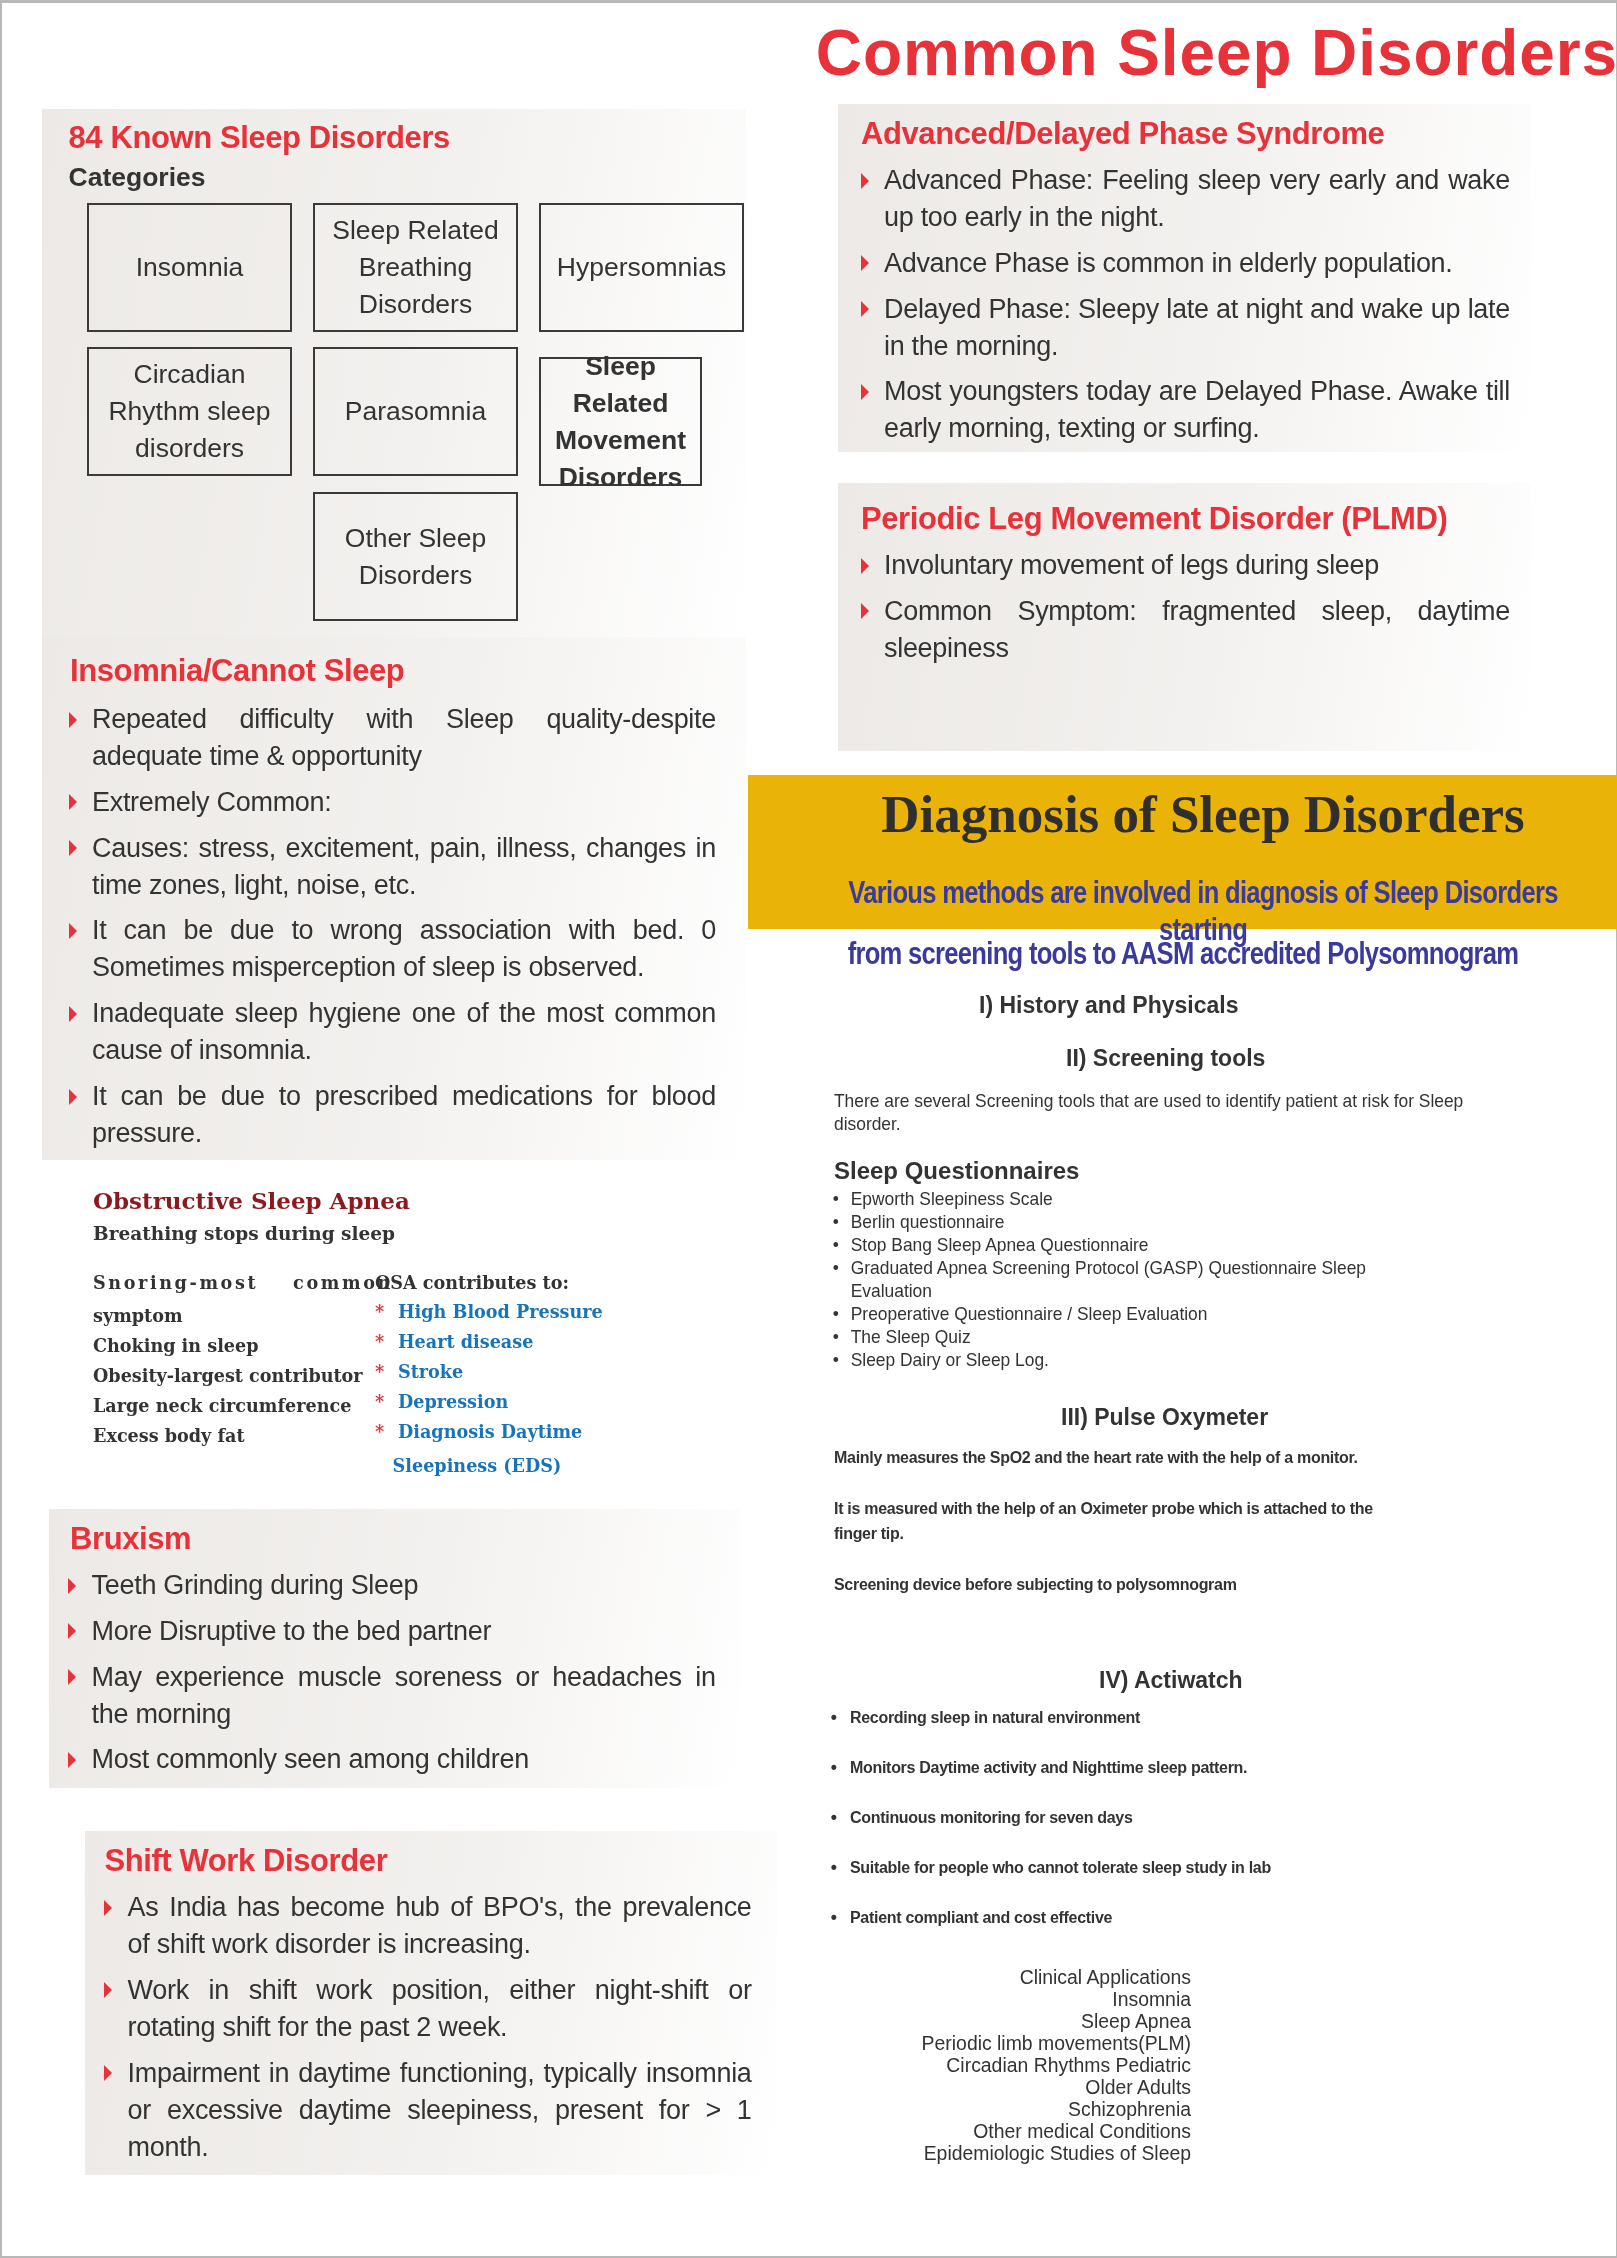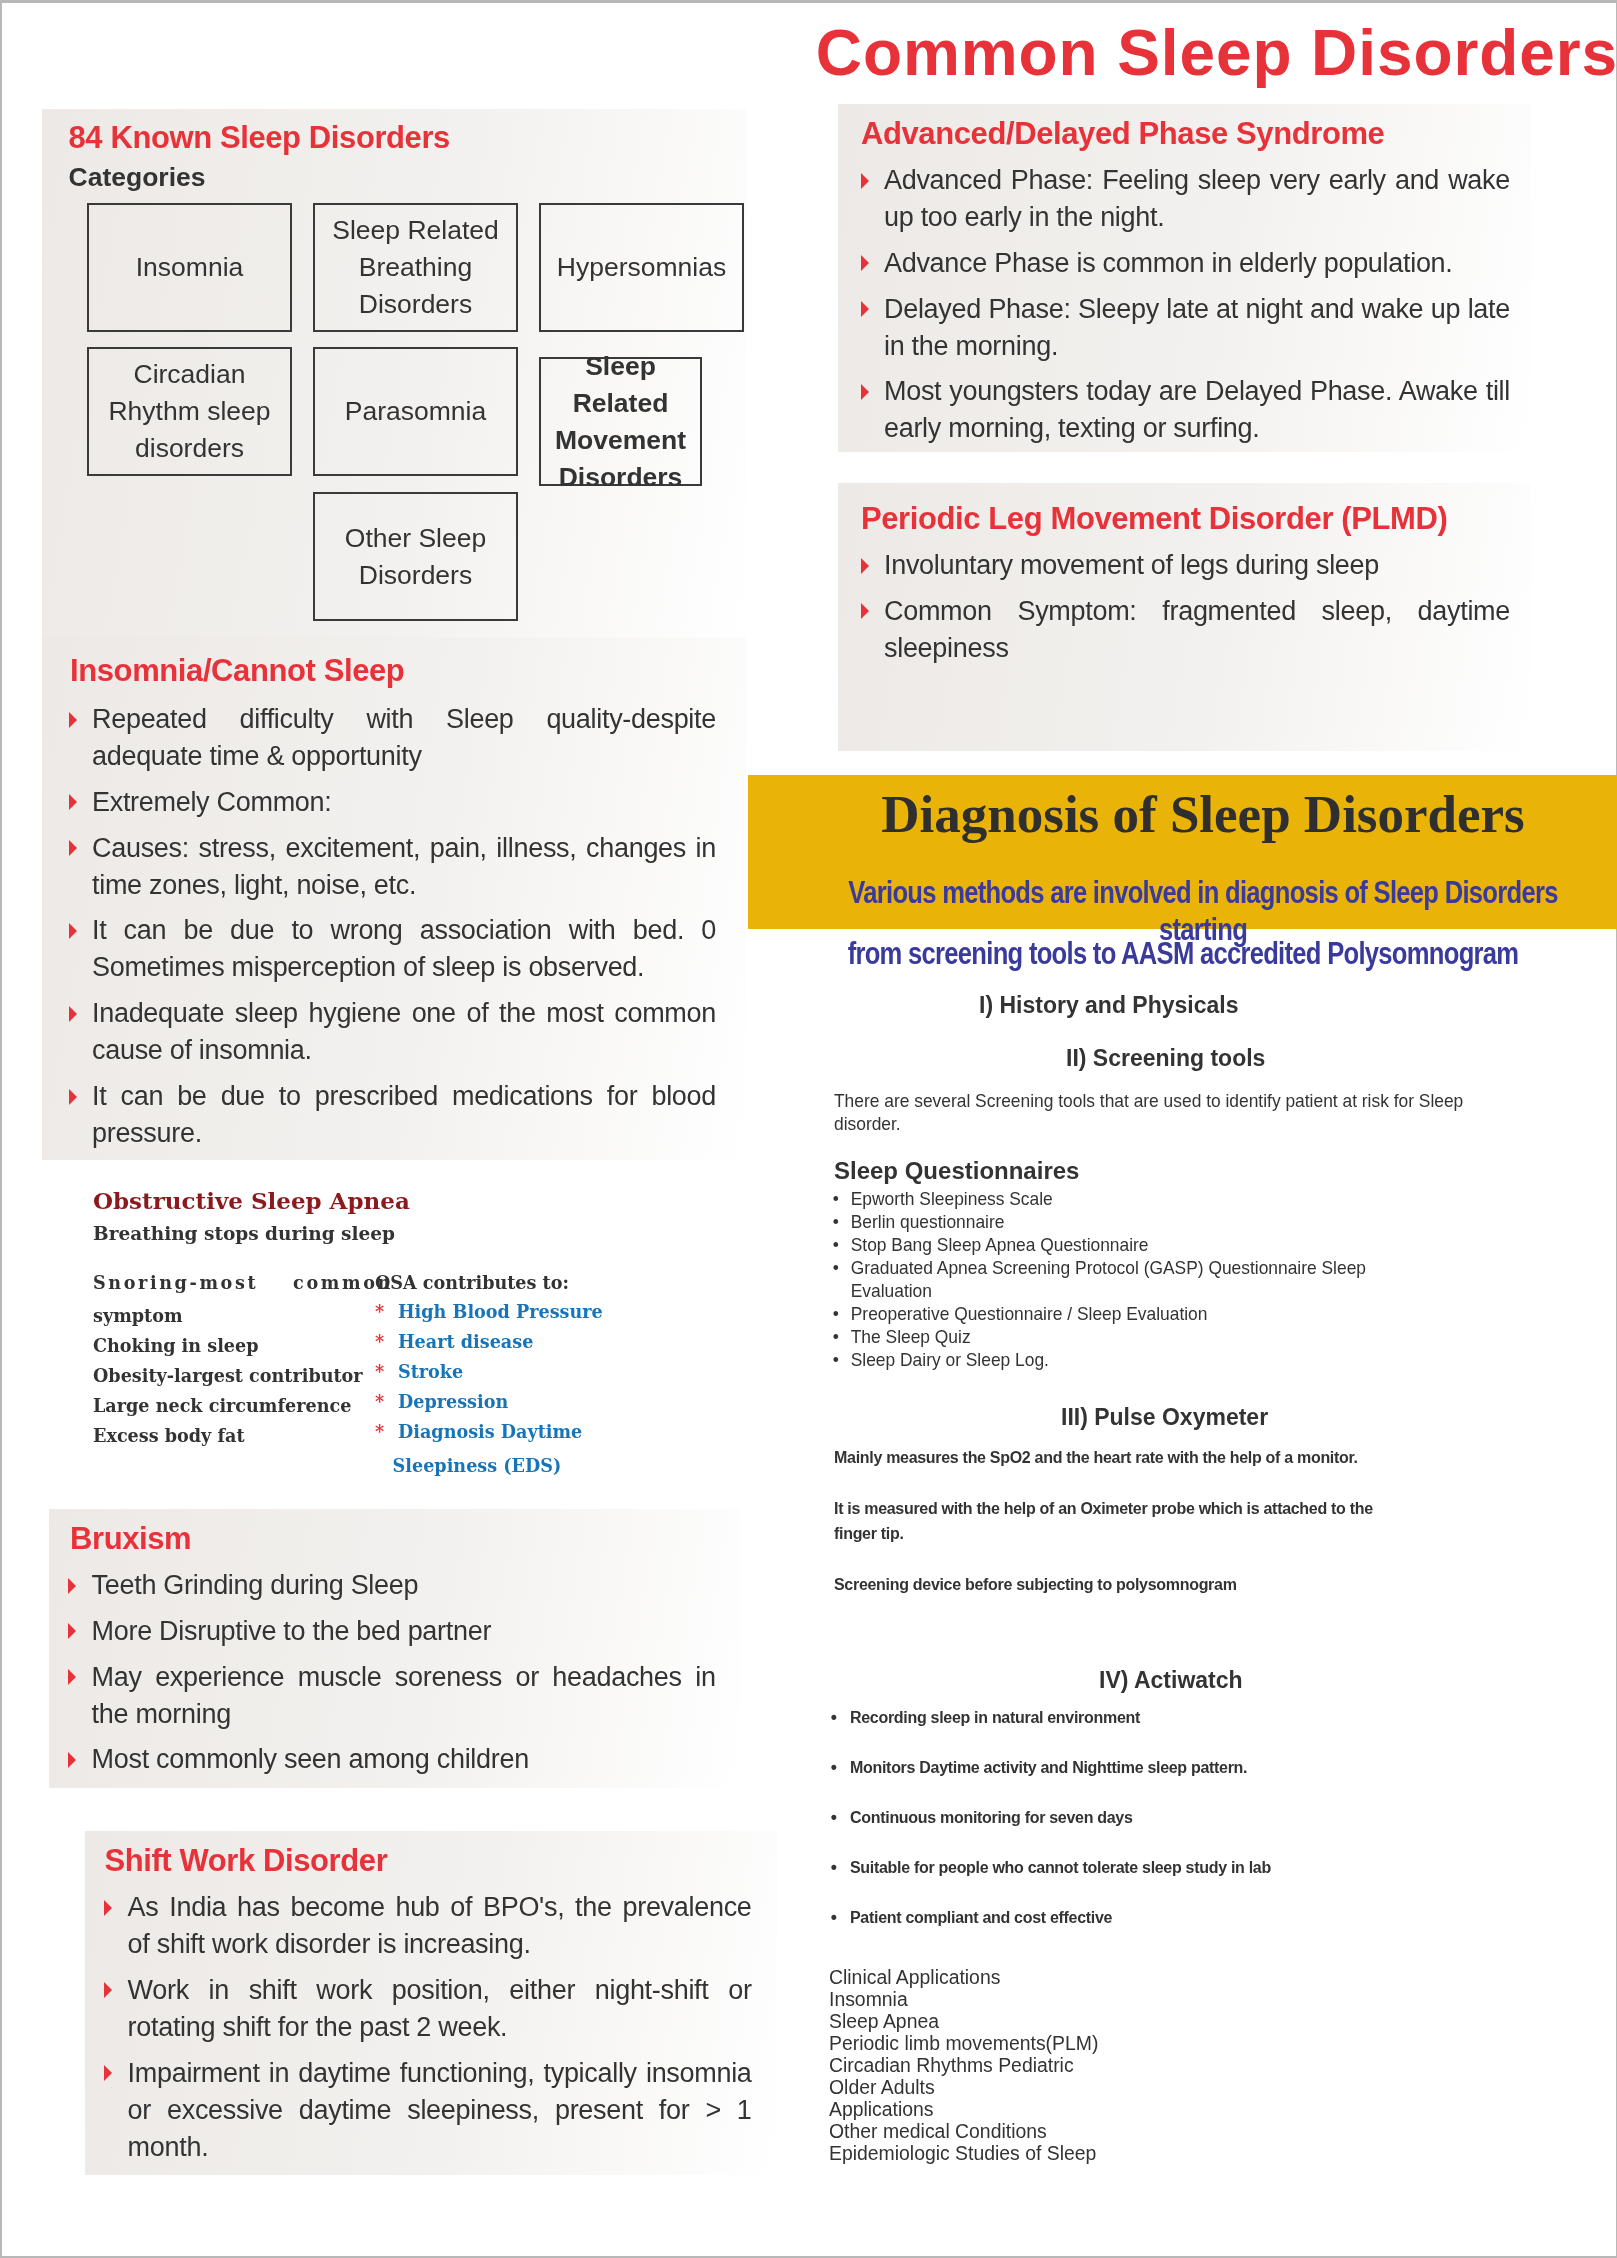--- a/index.html
+++ b/index.html
@@ -40,21 +40,21 @@
     transform: scaleX(0.8); transform-origin: center; letter-spacing: -0.9px; }
 
   .sec-head { position: absolute; font-family: "Liberation Sans", sans-serif; font-weight: 700; font-size: 23px; color: #333; }
   .plain { font-family: "Liberation Sans", sans-serif; color: #333; }
   ul.dot-list { list-style: none; }
   ul.dot-list li { position: relative; padding-left: 21px; font-size: 18.5px; line-height: 23px; color: #333; }
   ul.dot-list li::before { content: "•"; position: absolute; left: 1.8px; top: 0; }
   .calibri-b { font-family: "Liberation Sans", sans-serif; font-weight: 700; font-size: 16px; color: #333; letter-spacing: -0.3px; }
   ul.acti li { position: relative; padding-left: 21px; list-style: none; height: 50px; }
   ul.acti li::before { content: "•"; position: absolute; left: 1.8px; top: -1.8px; font-size: 17.6px; }
-  .clinical { position: absolute; left: 829px; top: 1966px; width: 362px; text-align: left;
+  .clinical { position: absolute; left: 829px; top: 1966px; width: 362px; text-align: right;
     font-size: 19.4px; line-height: 22px; color: #333; font-family: "Liberation Sans", sans-serif; }
 </style>
 </head>
 <body>
 
 <div class="frame"></div>
 
 <h1 class="main-title">Common Sleep Disorders</h1>
 
 <section class="panel" style="left:42px; top:109px; width:704px; height:528px;">
@@ -181,17 +181,17 @@
   <li class="calibri-b">Patient compliant and cost effective</li>
 </ul>
 
 <div class="clinical">
   <div>Clinical Applications</div>
   <div>Insomnia</div>
   <div>Sleep Apnea</div>
   <div>Periodic limb movements(PLM)</div>
   <div>Circadian Rhythms Pediatric</div>
   <div>Older Adults</div>
-  <div>Applications</div>
+  <div>Schizophrenia</div>
   <div>Other medical Conditions</div>
   <div>Epidemiologic Studies of Sleep</div>
 </div>
 
 
 </body></html>

